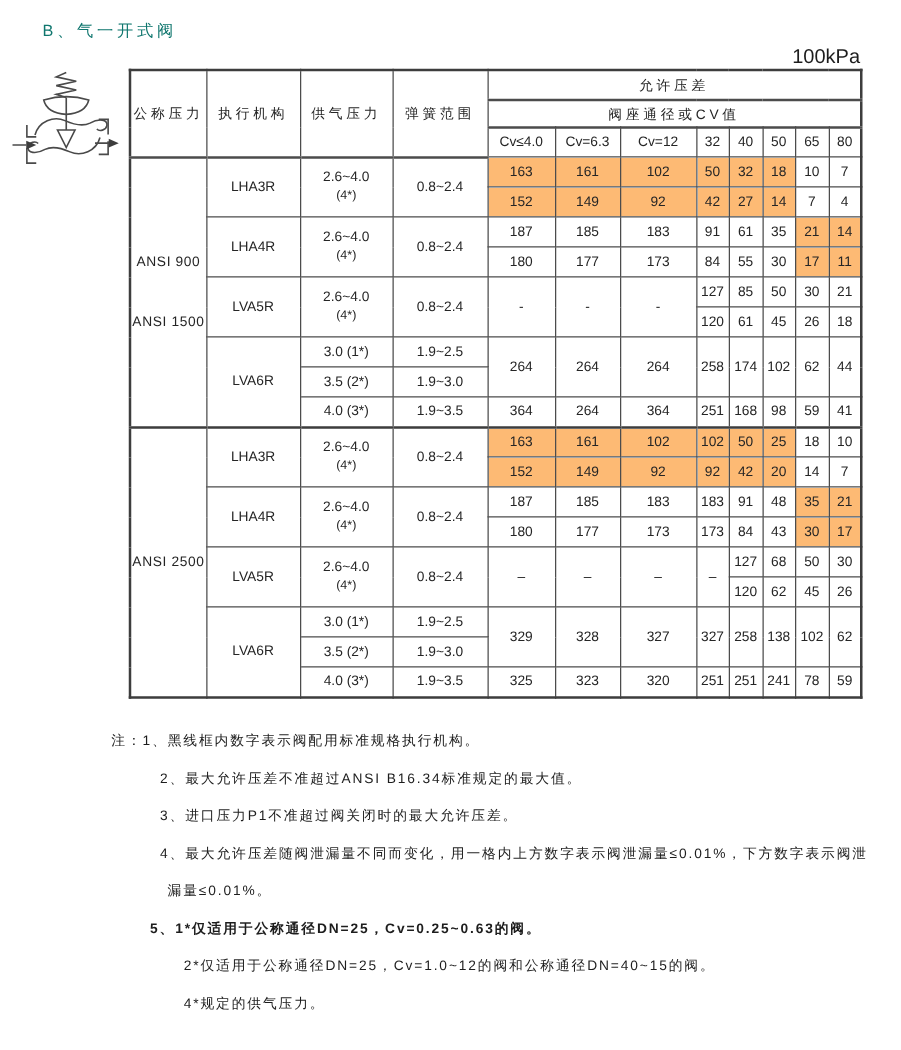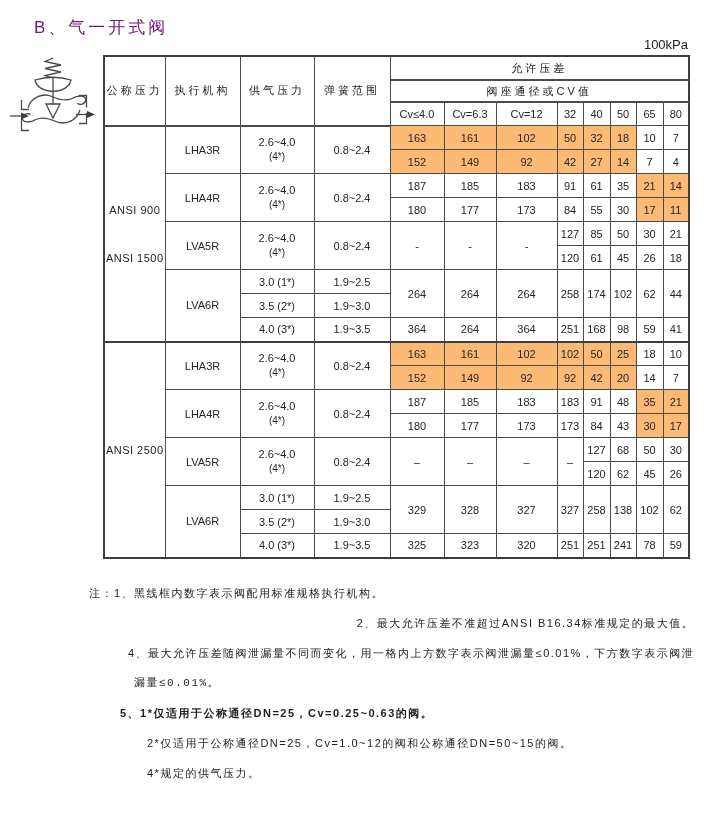--- a/index.html
+++ b/index.html
@@ -1,21 +1,21 @@
 <!DOCTYPE html>
 <html><head>
 <meta charset="utf-8">
 <style>
   html,body{margin:0;padding:0}
   body{
     width:721px;height:840px;background:#ffffff;position:relative;overflow:hidden;
     font-family:"Liberation Sans","DejaVu Sans",sans-serif;color:#222;
   }
-  .title{position:absolute;left:34px;top:16px;font-size:17px;letter-spacing:3px;color:#701a75;white-space:nowrap}
-  .unit{position:absolute;top:37px;right:33px;font-size:13px;color:#1d1d1d}
+  .title{position:absolute;left:34px;top:16px;font-size:13px;letter-spacing:3px;color:#0f766e;white-space:nowrap}
+  .unit{position:absolute;top:37px;right:33px;font-size:16px;color:#1d1d1d}
   .valve-svg{position:absolute;left:8px;top:57px}
 
   table.spec{
     position:absolute;left:103px;top:55px;border-collapse:collapse;table-layout:fixed;
     border:2px solid #3d3d3d;
   }
   table.spec td{
     border:1px solid #4c4c4c;text-align:center;vertical-align:middle;
     font-size:11px;padding:0;overflow:hidden;color:#252525;
   }
@@ -308,19 +308,20 @@
         <td>251</td>
         <td>241</td>
         <td>78</td>
         <td>59</td>
       </tr>
     </tbody>
 </table>
 
 <div class="notes">
     <div class="note-line" style="padding-left: 0px;">注：1、黑线框内数字表示阀配用标准规格执行机构。</div>
-    <div class="note-line" style="padding-left: 39px; text-align: right;">2、最大允许压差不准超过ANSI B16.34标准规定的最大值。</div>
+    <div class="note-line" style="padding-left: 39px;">2、最大允许压差不准超过ANSI B16.34标准规定的最大值。</div>
+    <div class="note-line" style="padding-left: 39px;">3、进口压力P1不准超过阀关闭时的最大允许压差。</div>
     <div class="note-line" style="padding-left: 39px;">4、最大允许压差随阀泄漏量不同而变化，用一格内上方数字表示阀泄漏量≤0.01%，下方数字表示阀泄</div>
-    <div class="note-line" style="padding-left: 45px; font-family: Liberation Mono, monospace;">漏量≤0.01%。</div>
+    <div class="note-line" style="padding-left: 45px;">漏量≤0.01%。</div>
     <div class="note-line" style="padding-left: 31px; font-weight: bold;">5、1*仅适用于公称通径DN=25，Cv=0.25~0.63的阀。</div>
-    <div class="note-line" style="padding-left: 58px;">2*仅适用于公称通径DN=25，Cv=1.0~12的阀和公称通径DN=50~15的阀。</div>
+    <div class="note-line" style="padding-left: 58px;">2*仅适用于公称通径DN=25，Cv=1.0~12的阀和公称通径DN=40~15的阀。</div>
     <div class="note-line" style="padding-left: 58px;">4*规定的供气压力。</div>
   </div>
 
 </body></html>

